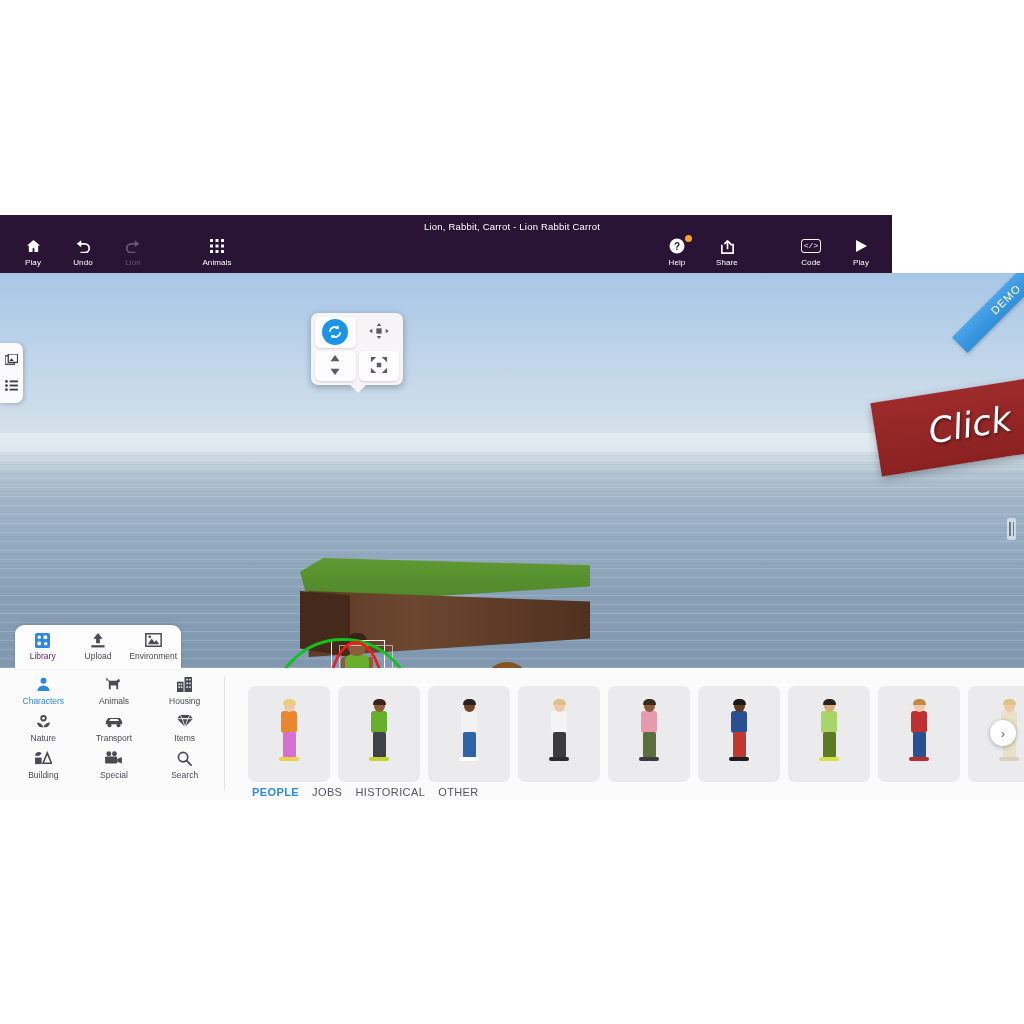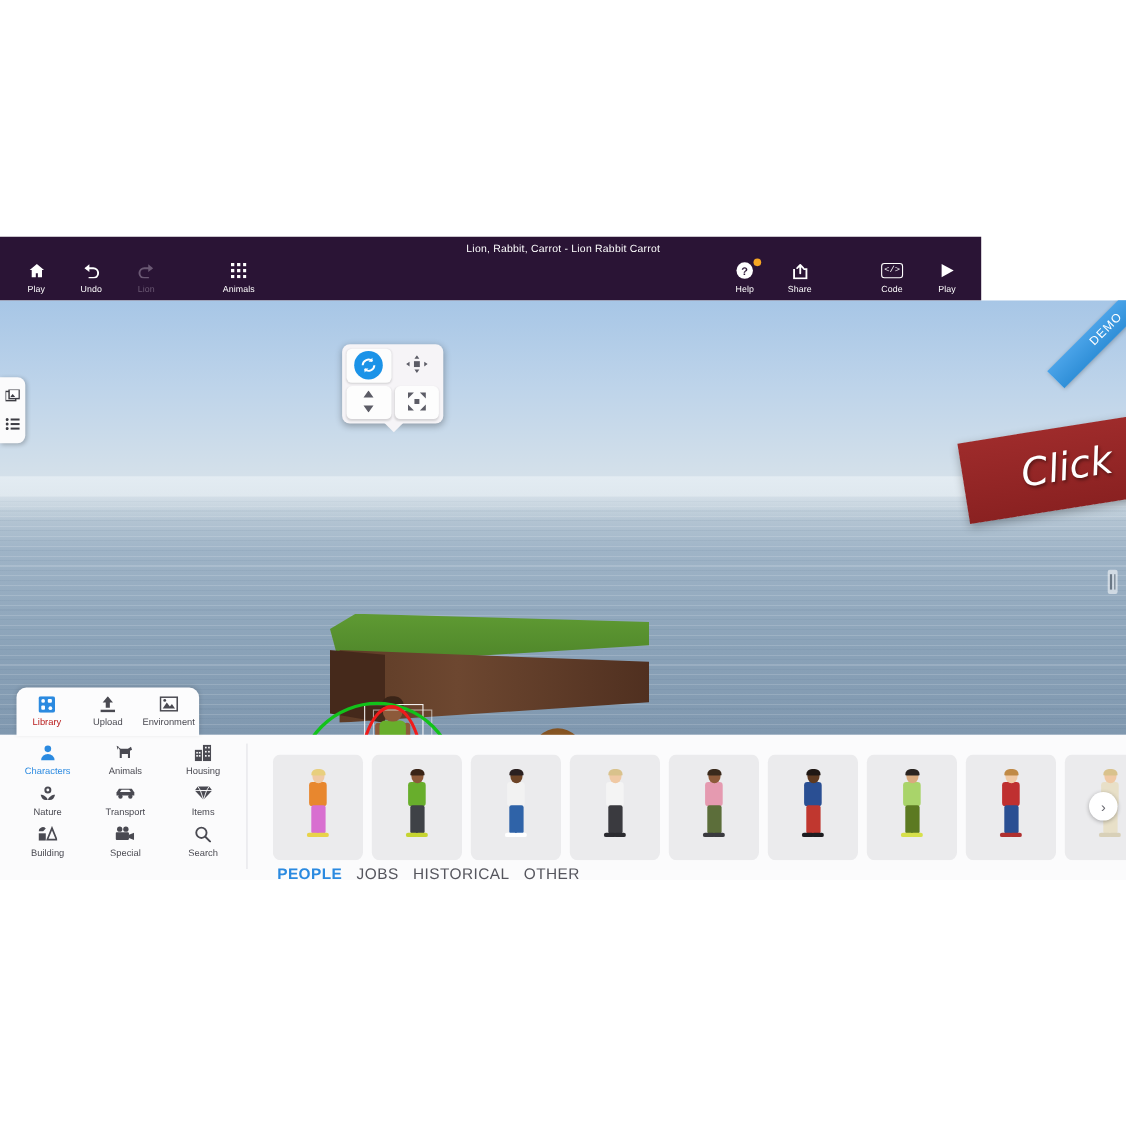--- a/index.html
+++ b/index.html
@@ -202,21 +202,21 @@
   .grip i { width:1.5px; height:14px; background:#6a7886; display:block; }
 
   
   .libtabs { position:absolute; left:15px; top:410px; width:166px; height:44px;
     background:#fcfcfd; border-radius:9px 9px 0 0; z-index:22;
     display:flex; align-items:center; justify-content:space-around;
     box-shadow:0 -1px 4px rgba(0,0,0,.12); }
   .ltab { text-align:center; cursor:pointer; color:#4a4a52; width:52px; }
   .ltab .ic { font-size:14px; height:16px; line-height:16px; }
   .ltab .lb { font-size:8.5px; margin-top:2px; }
-  .ltab.on { color:#b91c1c; }
+  .ltab.on { color:#701a75; }
 
   .libpanel { position:absolute; left:0; top:453px; width:1024px; height:132px;
     background:#fbfbfc; z-index:21; }
   .cats { position:absolute; left:8px; top:6px; width:212px;
     display:grid; grid-template-columns:repeat(3,1fr); row-gap:2px; }
   .cat { text-align:center; cursor:pointer; color:#4a4a52; padding:3px 0; }
   .cat .ic { font-size:15px; height:18px; line-height:18px; }
   .cat .lb { font-size:8.5px; margin-top:1px; }
   .cat.on { color:#2b8ae0; }
   .catdiv { position:absolute; left:224px; top:8px; width:1px; height:114px;
@@ -225,21 +225,21 @@
   .thumbs { position:absolute; left:248px; top:18px; width:776px; height:96px;
     display:flex; gap:8px; overflow:hidden; }
   .thumb { width:82px; height:96px; background:#ebebed; border-radius:7px;
     flex:0 0 82px; cursor:pointer; position:relative; }
   .nextbtn { position:absolute; right:8px; top:52px; width:26px; height:26px;
     border-radius:50%; background:#fff; box-shadow:0 1px 4px rgba(0,0,0,.3);
     display:flex; align-items:center; justify-content:center;
     color:#6a6a72; font-size:13px; cursor:pointer; z-index:25; }
 
   .filters { position:absolute; left:252px; top:118px; display:flex; gap:13px; }
-  .filt { font-size:14px; color:#55555d; letter-spacing:.4px; cursor:pointer; }
+  .filt { font-size:11px; color:#55555d; letter-spacing:.4px; cursor:pointer; }
   .filt.on { color:#2b8ae0; font-weight:bold; }
 
   
   .av { position:absolute; left:50%; top:14px; transform:translateX(-50%);
     width:24px; height:70px; }
   .av .h { position:absolute; left:7px; top:0; width:11px; height:12px;
     border-radius:50%; }
   .av .hr { position:absolute; left:6px; top:-1px; width:13px; height:6px;
     border-radius:6px 6px 1px 1px; }
   .av .t { position:absolute; left:4px; top:11px; width:16px; height:22px;

